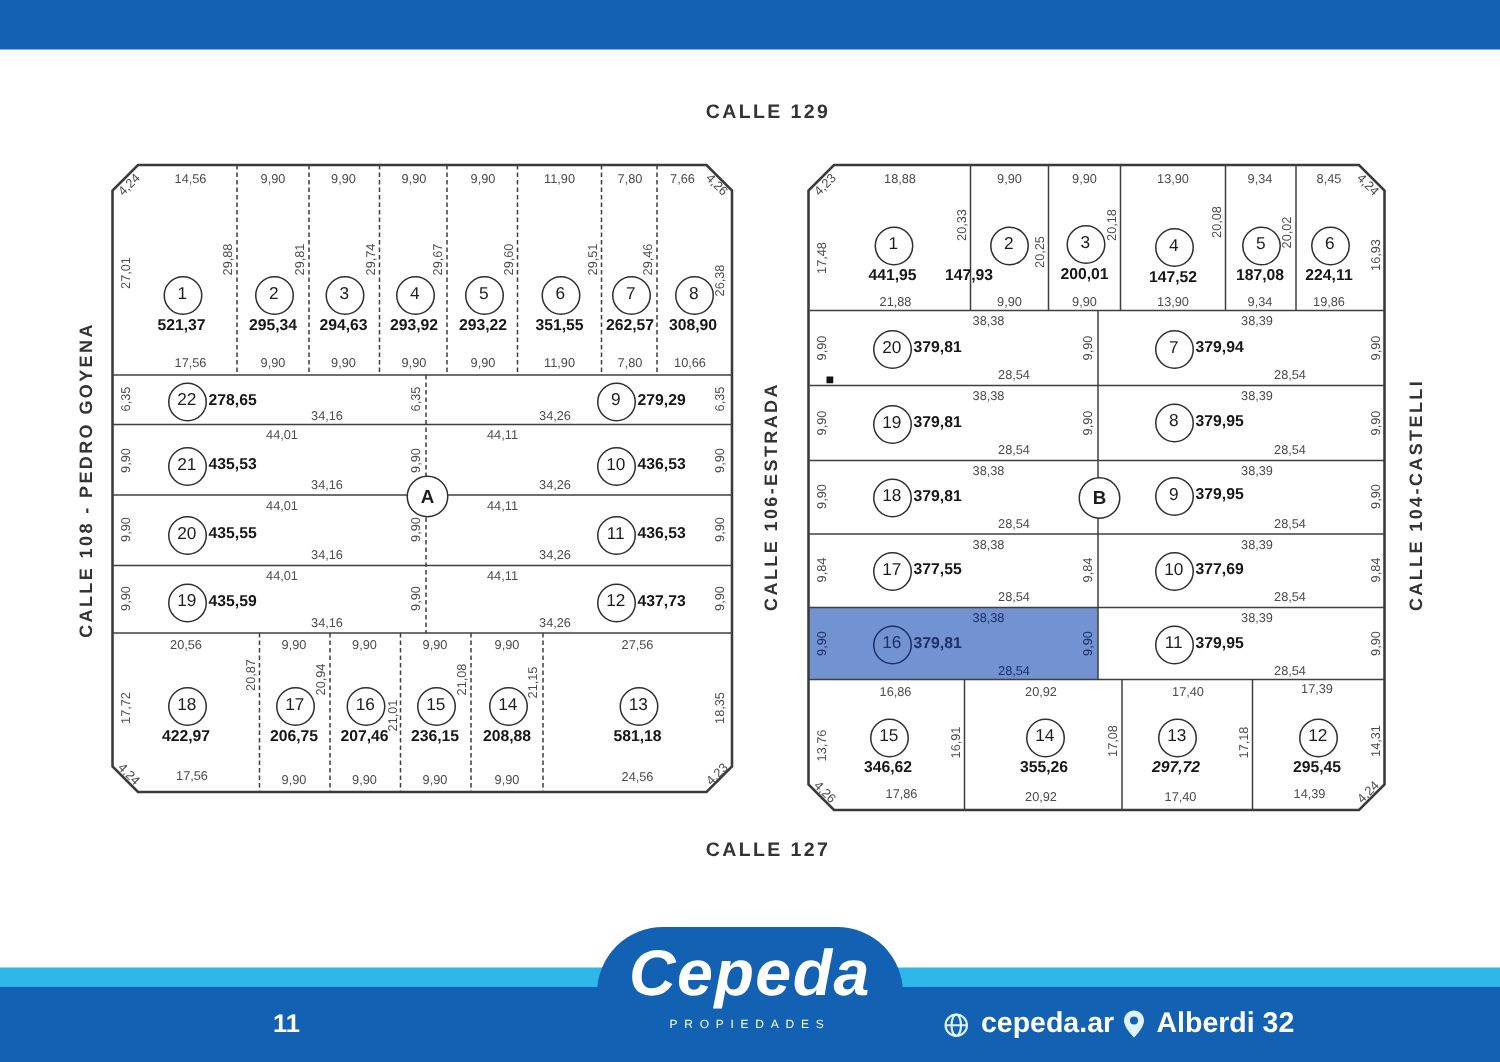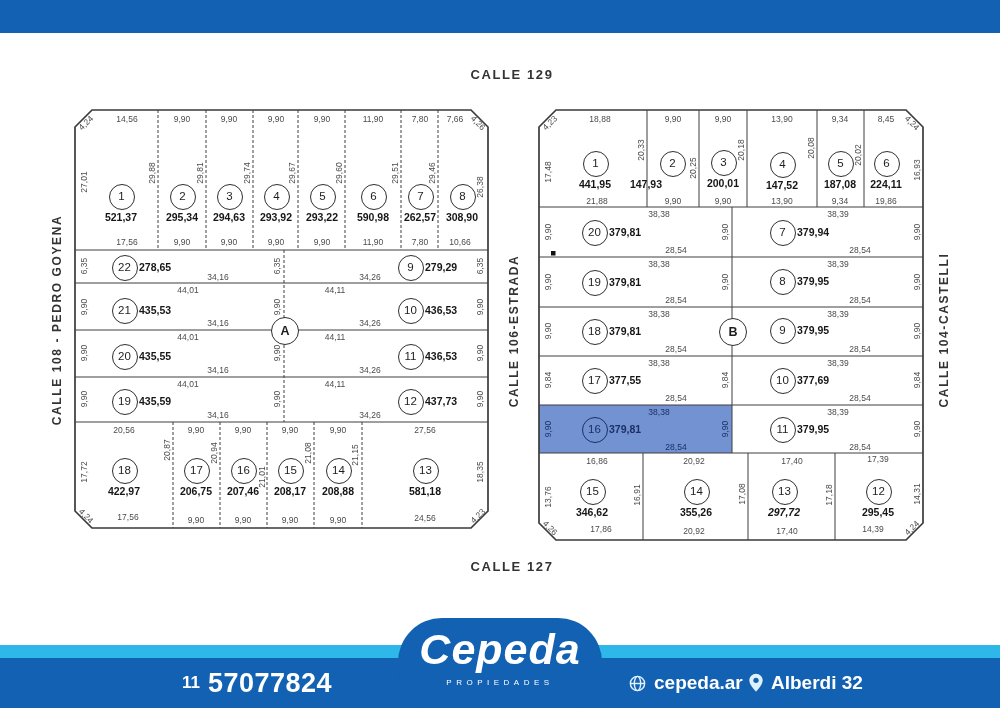--- a/index.html
+++ b/index.html
@@ -202,21 +202,21 @@
     <div class="lot">
       <div class="lot-num" style="left: 276px; top: 196px;">4</div>
       <div class="lot-area" style="left: 276px; top: 217px; transform: translate(-50%, -50%);">293,92</div>
     </div>
     <div class="lot">
       <div class="lot-num" style="left: 322px; top: 196px;">5</div>
       <div class="lot-area" style="left: 322px; top: 217px; transform: translate(-50%, -50%);">293,22</div>
     </div>
     <div class="lot">
       <div class="lot-num" style="left: 373px; top: 196px;">6</div>
-      <div class="lot-area" style="left: 373px; top: 217px; transform: translate(-50%, -50%);">590,98</div>
+      <div class="lot-area" style="left: 373px; top: 217px; transform: translate(-50%, -50%);">351,55</div>
     </div>
     <div class="lot">
       <div class="lot-num" style="left: 420px; top: 196px;">7</div>
       <div class="lot-area" style="left: 420px; top: 217px; transform: translate(-50%, -50%);">262,57</div>
     </div>
     <div class="lot">
       <div class="lot-num" style="left: 462px; top: 196px;">8</div>
       <div class="lot-area" style="left: 462px; top: 217px; transform: translate(-50%, -50%);">308,90</div>
     </div>
     <div class="lot">
@@ -258,21 +258,21 @@
     <div class="lot">
       <div class="lot-num" style="left: 196px; top: 470px;">17</div>
       <div class="lot-area" style="left: 196px; top: 491px; transform: translate(-50%, -50%);">206,75</div>
     </div>
     <div class="lot">
       <div class="lot-num" style="left: 243px; top: 470px;">16</div>
       <div class="lot-area" style="left: 243px; top: 491px; transform: translate(-50%, -50%);">207,46</div>
     </div>
     <div class="lot">
       <div class="lot-num" style="left: 290px; top: 470px;">15</div>
-      <div class="lot-area" style="left: 290px; top: 491px; transform: translate(-50%, -50%);">208,17</div>
+      <div class="lot-area" style="left: 290px; top: 491px; transform: translate(-50%, -50%);">236,15</div>
     </div>
     <div class="lot">
       <div class="lot-num" style="left: 338px; top: 470px;">14</div>
       <div class="lot-area" style="left: 338px; top: 491px; transform: translate(-50%, -50%);">208,88</div>
     </div>
     <div class="lot">
       <div class="lot-num" style="left: 425px; top: 470px;">13</div>
       <div class="lot-area" style="left: 425px; top: 491px; transform: translate(-50%, -50%);">581,18</div>
     </div>
     <div class="junction" style="left: 284px; top: 330px;">A</div>
@@ -427,21 +427,20 @@
       <div class="lot-area" style="left: 878px; top: 512px; transform: translate(-50%, -50%);">295,45</div>
     </div>
     <div class="junction" style="left: 732px; top: 331px;">B</div>
   </div>
 
 <div class="stripe"></div>
 <div class="band-bottom"></div>
 
 <div class="phone">
   <span class="pre">11</span>
-  <span class="num">57077824</span>
 </div>
 
 <div class="bubble">
   <div class="logo-main">Cepeda</div>
   <div class="logo-sub">PROPIEDADES</div>
 </div>
 
 <div class="contact web">
   <svg width="19" height="19" viewBox="0 0 24 24">
     <g fill="none" stroke="#dff2fc" stroke-width="1.8">

